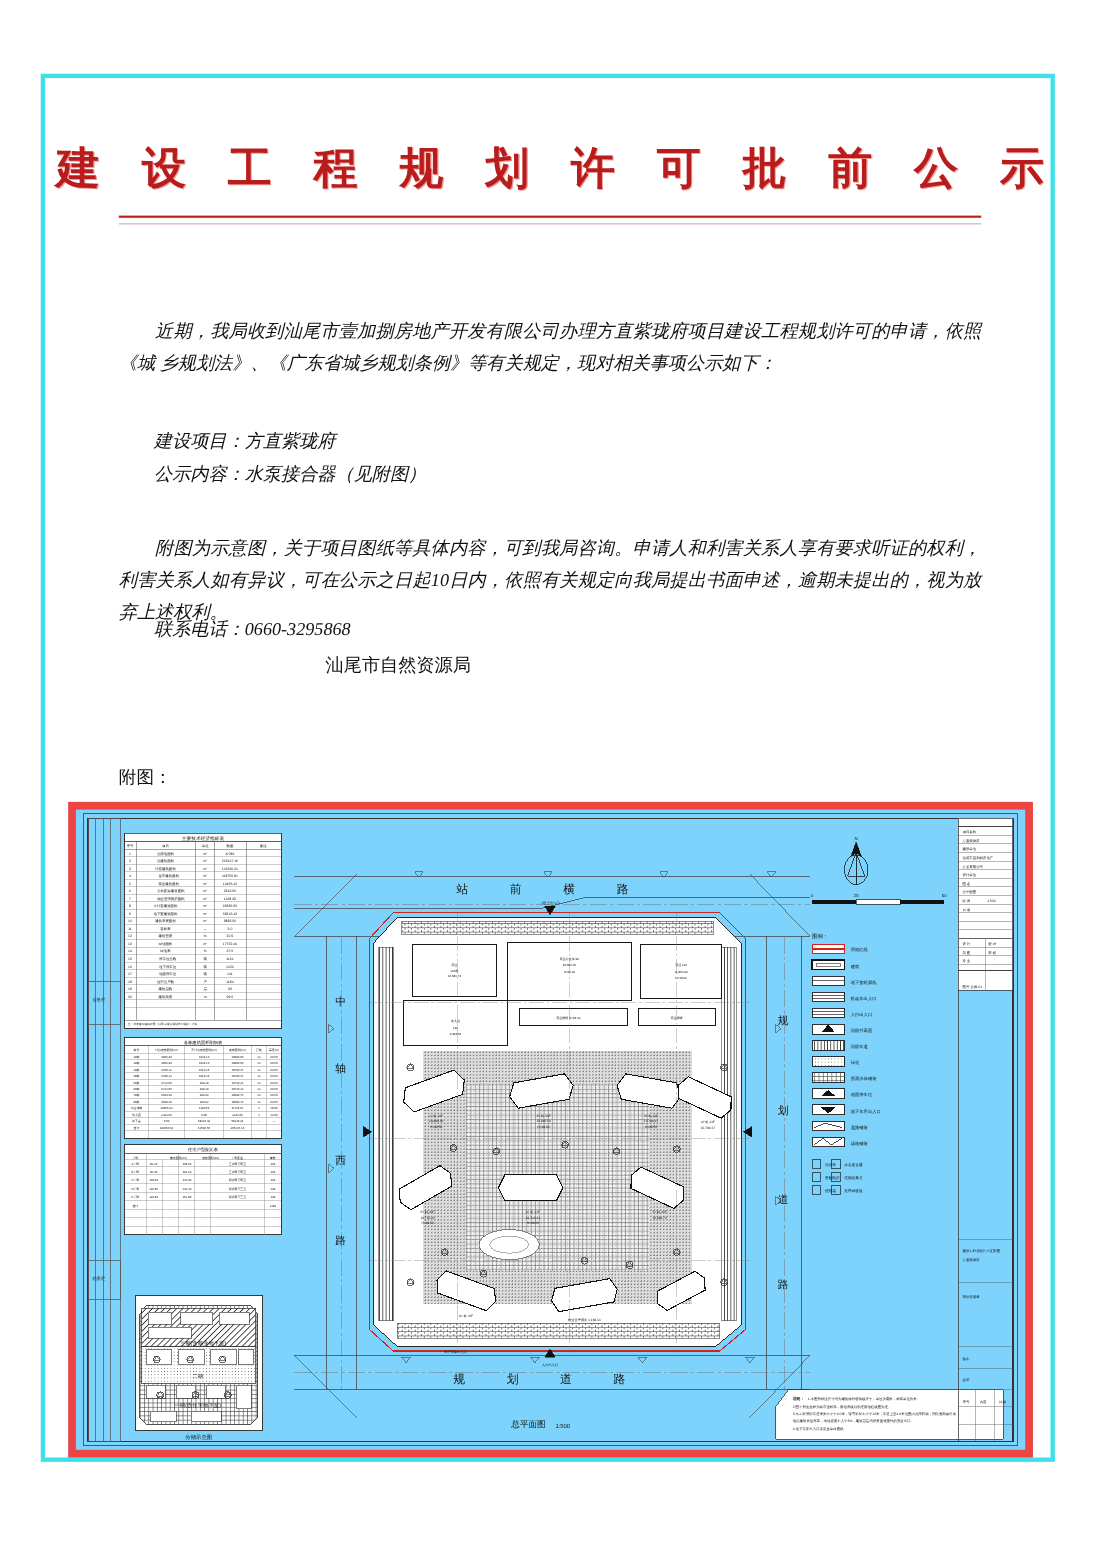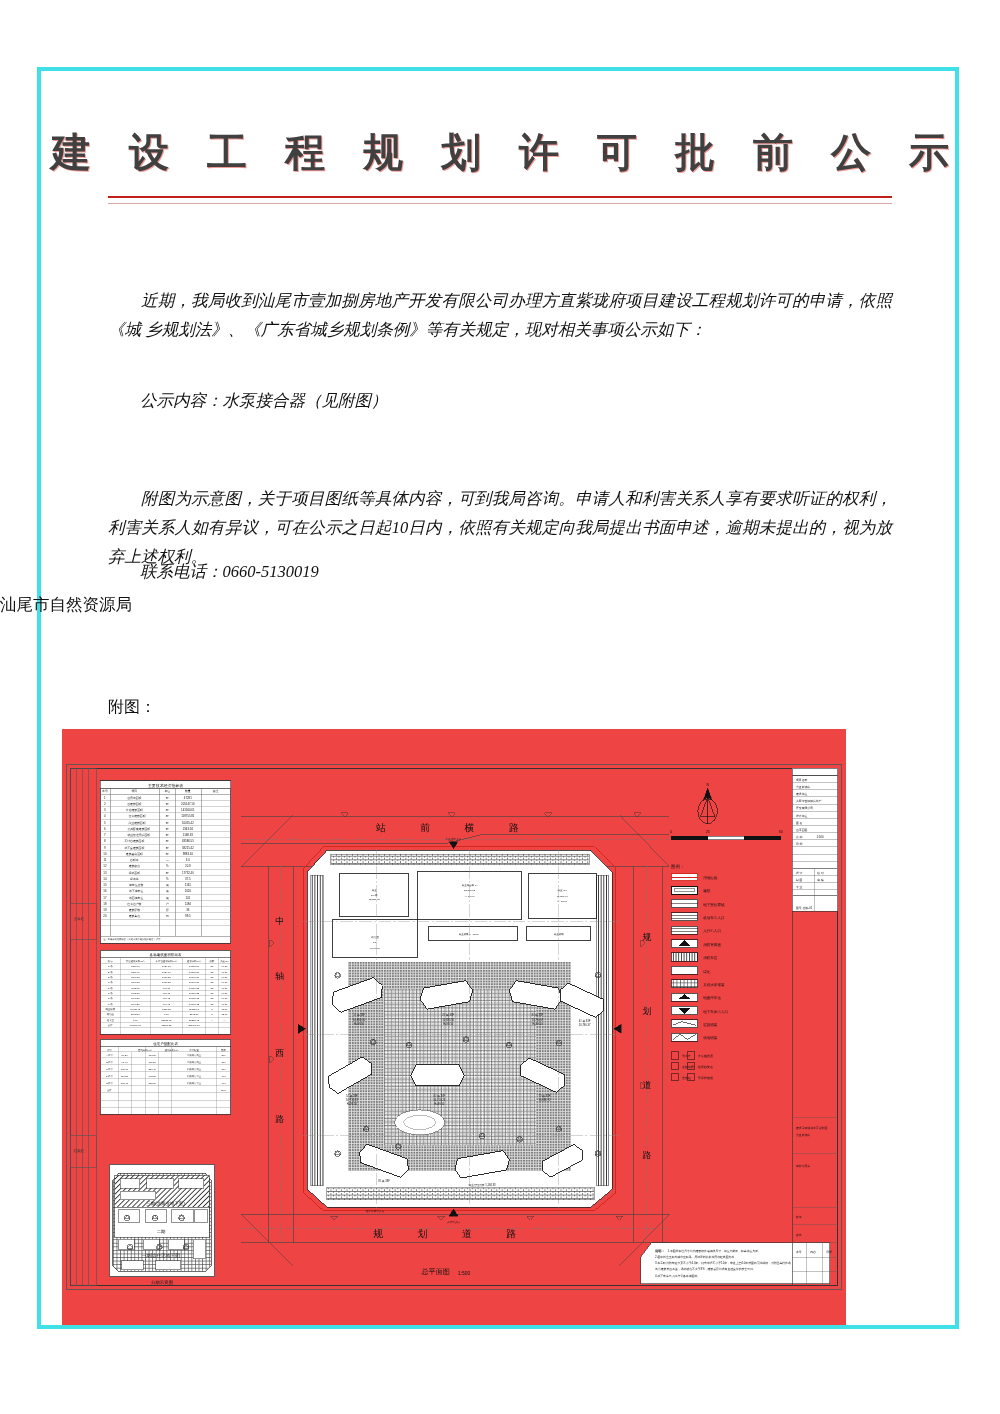--- a/index.html
+++ b/index.html
@@ -16,21 +16,21 @@
     position:absolute;
     left:37px;top:67px;
     width:922px;height:1262px;
     border:4px solid #3fe0e8;
     box-sizing:border-box;
   }
   
   #doc-title{
     position:absolute;left:0;top:133px;width:1000px;
     text-align:center;
-    color:#404040;
+    color:#b91c1c;
     font-family:"Liberation Serif","DejaVu Serif",serif;
     font-weight:bold;
     font-size:40px;
     letter-spacing:14px;
     text-indent:14px;
     line-height:1;
     text-shadow:1px 1px 0 #f39b95;
     white-space:nowrap;
   }
   #title-rule-wrap{
@@ -52,38 +52,38 @@
   }
   #para-intro{top:286px;}
   #para-intro p{margin:0;text-indent:2em;}
   #info-list{top:386px;left:140px;width:752px;}
   #info-list .row{margin:0;line-height:30px;font-size:16.5px;}
   #para-notice{top:484px;}
   #para-notice p{margin:0;text-indent:2em;}
   #contact-line{top:557px;left:140px;width:752px;font-size:16.5px;}
   #signature{
     position:absolute;top:592px;left:0;width:892px;
-    text-align:left;padding-right:0;
+    text-align:center;padding-right:0;
     font-size:16.5px;line-height:26px;color:#111;
     font-family:"Liberation Serif","DejaVu Serif",serif;
   }
   #signature div{padding-right:168px;}
   #attach-label{
     position:absolute;left:108px;top:697px;
     font-size:16px;color:#111;
     font-family:"Liberation Serif","DejaVu Serif",serif;
   }
 
   
   #drawing{
     position:absolute;
     left:62px;top:729px;
-    width:784px;height:596px;
-    border:1px solid #ef4444;
-    background:#ef4444;
+    width:877px;height:596px;
+    border:7px solid #ef4444;
+    background:#7dd3fc;
     box-sizing:border-box;
     overflow:hidden;
   }
   #drawing svg{display:block;width:100%;height:100%;}
 </style>
 </head>
 <body>
 
 <div id="page-frame"></div>
 
@@ -92,29 +92,32 @@
   <div class="r1"></div>
   <div class="r2"></div>
 </div>
 
 <div class="body-block" id="para-intro">
   <p>近期，我局收到汕尾市壹加捌房地产开发有限公司办理方直紫珑府项目建设工程规划许可的申请，依照《城 乡规划法》、《广东省城乡规划条例》等有关规定，现对相关事项公示如下：</p>
 </div>
 
 <div class="body-block" id="info-list">
   <p class="row">
+    <span>建设项目：</span><span>方直紫珑府</span>
+  </p>
+  <p class="row">
     <span>公示内容：</span><span>水泵接合器（见附图）</span>
   </p>
 </div>
 
 <div class="body-block" id="para-notice">
   <p>附图为示意图，关于项目图纸等具体内容，可到我局咨询。申请人和利害关系人享有要求听证的权利，利害关系人如有异议，可在公示之日起10日内，依照有关规定向我局提出书面申述，逾期未提出的，视为放弃上述权利。</p>
 </div>
 
-<div class="body-block" id="contact-line">联系电话：0660-5130019</div>
+<div class="body-block" id="contact-line">联系电话：0660-3295868</div>
 
 <div id="signature">
   <div>汕尾市自然资源局</div>
 </div>
 
 <div id="attach-label">附图：</div>
 
 <div id="drawing">
 <svg viewBox="0 0 877 596" xmlns="http://www.w3.org/2000/svg" shape-rendering="crispEdges">
   <defs>

